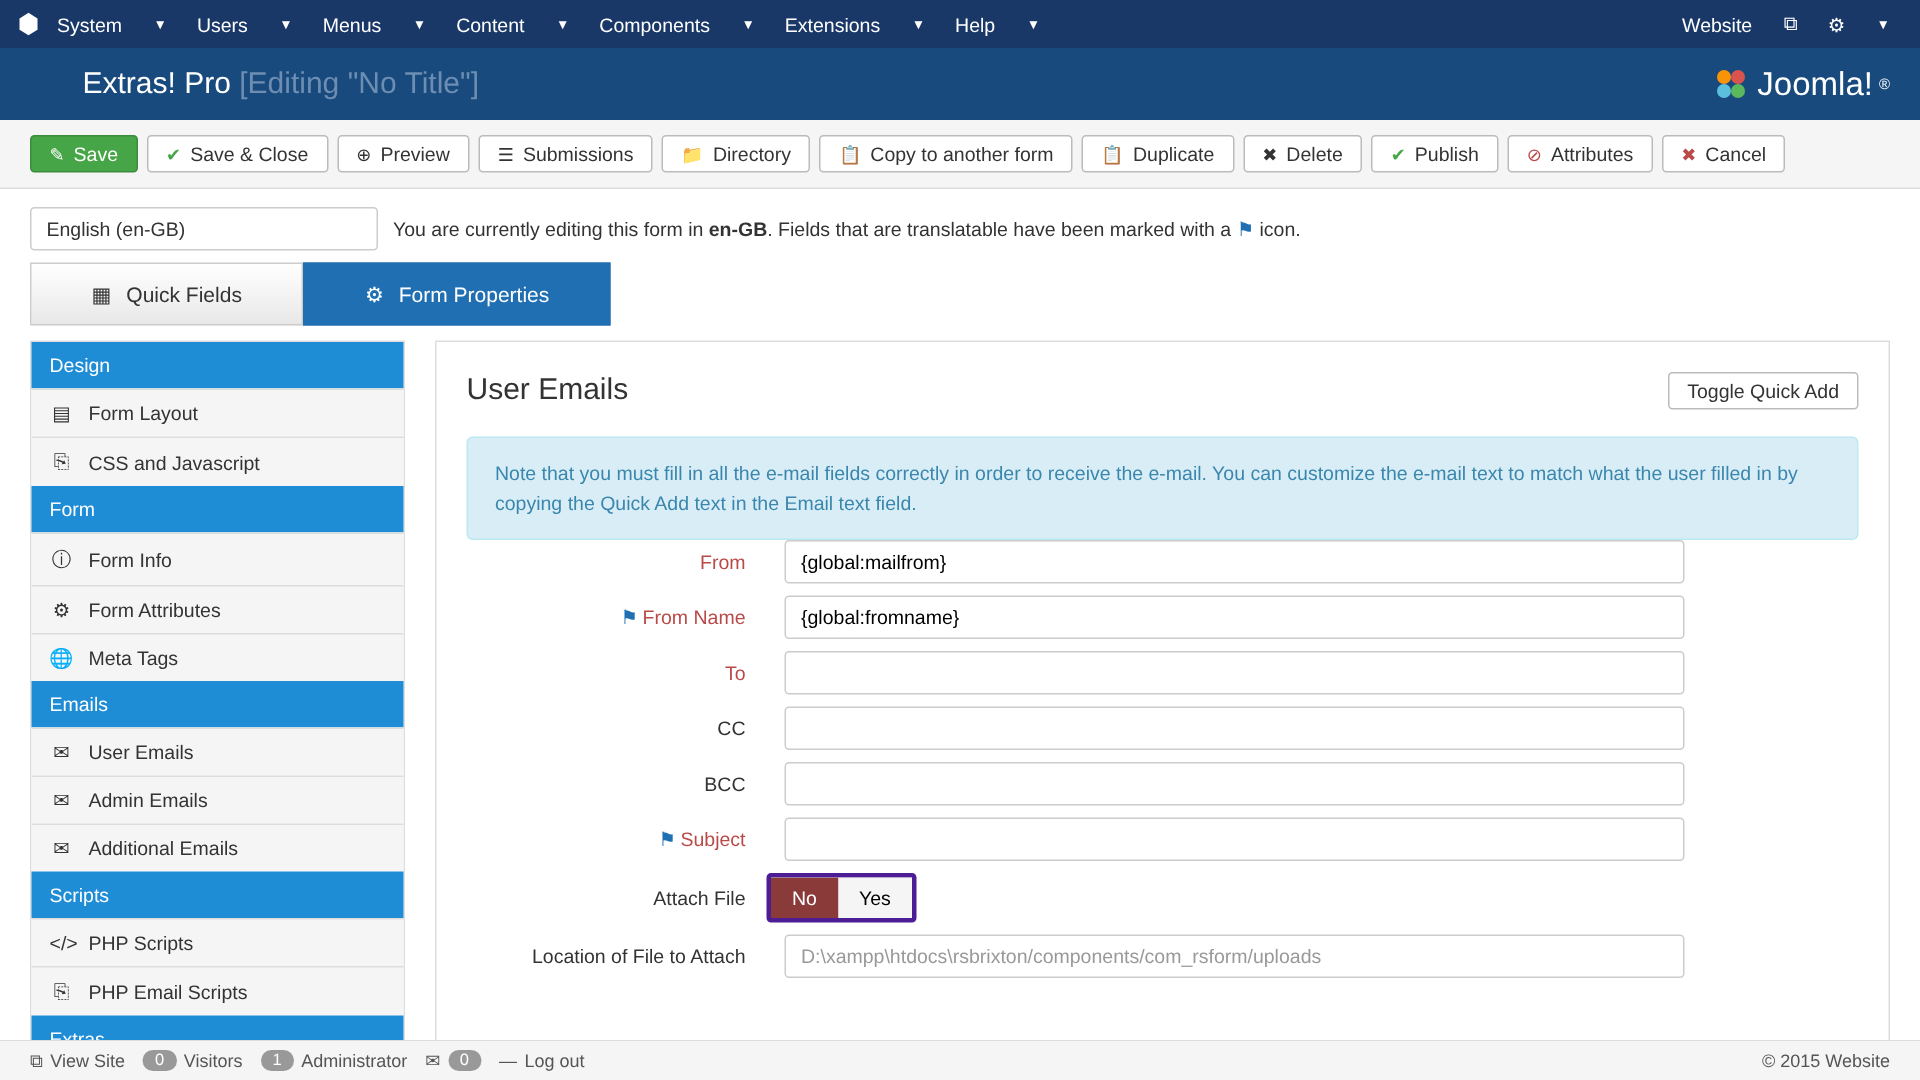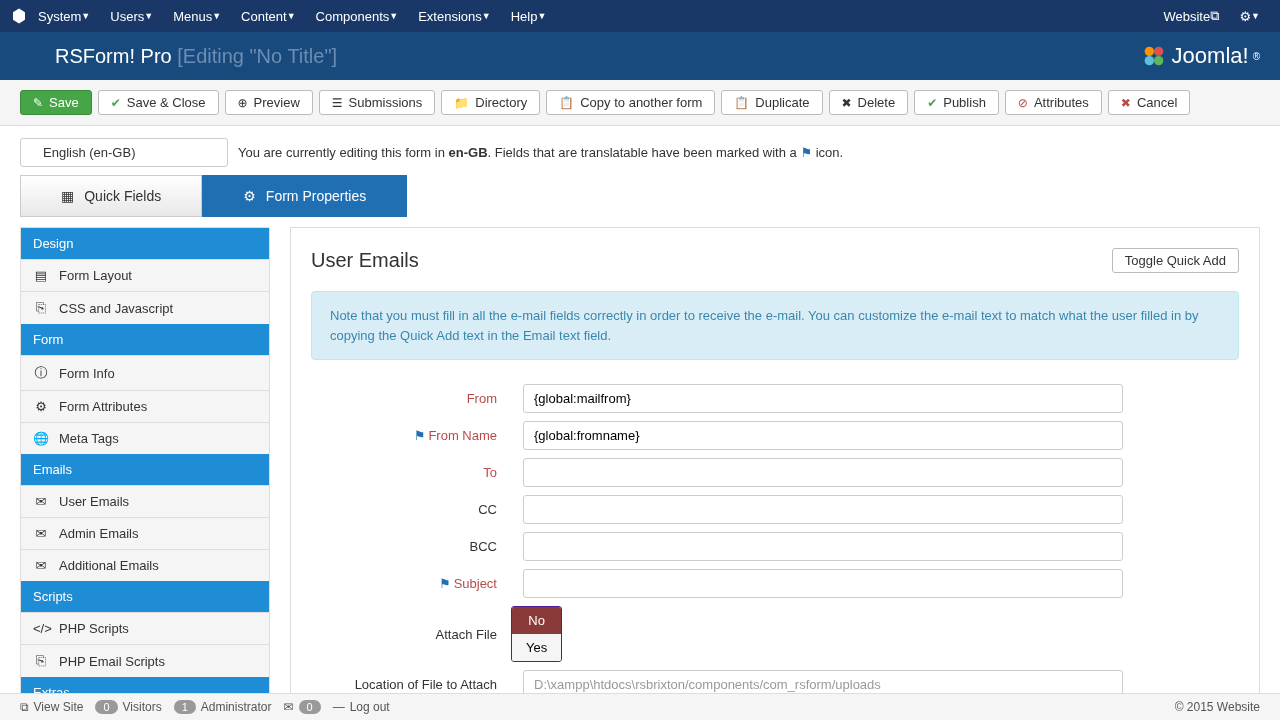--- a/index.html
+++ b/index.html
@@ -1,53 +1,53 @@
 <!DOCTYPE html>
 <html><head>
 <meta charset="utf-8">
 <style>
 * { box-sizing: border-box; margin: 0; padding: 0; }
 body { font-family: Arial, Helvetica, sans-serif; font-size: 13px; color: #333; background: #fff; }
 .top-menu { background: #1a3867; height: 32px; display: flex; align-items: center; padding: 0 10px; color: #fff; }
-.top-menu .menu-item { padding: 0 10px; cursor: pointer; display: flex; align-items: center; gap: 0; font-size: 13px; }
+.top-menu .menu-item { padding: 0 10px; cursor: pointer; display: flex; align-items: center; gap: 21px; font-size: 13px; }
 .top-menu .menu-item .caret { font-size: 9px; }
 .top-menu .spacer { flex: 1; }
 .header-bar { background: #184a7d; height: 48px; display: flex; align-items: center; padding: 0 20px; color: #fff; }
 .header-bar .title { font-size: 20px; font-weight: normal; margin-left: 35px; }
 .header-bar .title .editing { color: #6d8db2; }
 .header-bar .spacer { flex: 1; }
 .header-bar .joomla-logo { display: flex; align-items: center; gap: 4px; font-size: 22px; }
 .toolbar { background: #f5f5f5; border-bottom: 1px solid #ddd; padding: 10px 20px; display: flex; gap: 6px; flex-wrap: wrap; }
 .btn { display: inline-flex; align-items: center; gap: 6px; padding: 4px 12px; background: #fff; border: 1px solid #bbb; border-radius: 3px; cursor: pointer; font-size: 13px; color: #333; }
 .btn-success { background: #46a546; border-color: #3d8b3d; color: #fff; }
 .btn .icon { font-size: 12px; }
 .lang-row { padding: 12px 20px 8px; display: flex; align-items: center; gap: 10px; }
-.lang-select { border: 1px solid #ccc; border-radius: 3px; padding: 6px 22px; width: 208px; font-size: 13px; background: #fff; }
+.lang-select { border: 1px solid #ccc; border-radius: 3px; padding: 6px 10px; width: 232px; font-size: 13px; background: #fff; }
 .lang-info { font-size: 13px; color: #333; }
 .lang-info .flag-icon { color: #1f6fb2; }
 .tabs-row { padding: 0 20px; display: flex; }
 .tab { display: flex; align-items: center; gap: 10px; padding: 12px 40px; border: 1px solid #ccc; cursor: pointer; font-size: 14px; background: linear-gradient(#fff, #e8e8e8); }
 .tab.active { background: #1f6fb2; color: #fff; border-color: #1f6fb2; }
 .content-area { padding: 10px 20px 40px; display: flex; gap: 20px; }
 .sidebar { width: 250px; border: 1px solid #ddd; }
 .sidebar-header { background: #1f8dd6; color: #fff; padding: 8px 12px; font-weight: normal; font-size: 13px; }
 .sidebar-item { display: flex; align-items: center; gap: 10px; padding: 8px 12px; border-top: 1px solid #ddd; cursor: pointer; background: #f5f5f5; font-size: 13px; }
 .sidebar-item .icon { width: 16px; text-align: center; }
 .main-panel { flex: 1; border: 1px solid #ddd; padding: 20px; }
 .panel-header { display: flex; align-items: center; margin-bottom: 18px; }
 .panel-header h2 { font-size: 20px; font-weight: normal; }
 .panel-header .spacer { flex: 1; }
-.info-box { background: #d9edf7; border: 1px solid #bce8f1; color: #3a87ad; padding: 14px 18px; border-radius: 4px; margin-bottom: 24px; font-size: 13px; line-height: 1.5; }
+.info-box { background: #d9edf7; border: 1px solid #bce8f1; color: #3a87ad; padding: 14px 18px; border-radius: 4px; font-size: 13px; line-height: 1.5; }
 .form-row { display: flex; align-items: center; margin-bottom: 8px; }
 .form-label { width: 200px; text-align: right; padding-right: 14px; font-size: 13px; }
 .form-label.required { color: #b94a48; text-align: right; }
 .form-label .flag-icon { color: #1f6fb2; margin-right: 3px; }
 .form-input { flex: 1; max-width: 600px; border: 1px solid #ccc; border-radius: 3px; padding: 6px 10px; font-size: 13px; margin-left: 12px; }
 .form-input::placeholder { color: #999; }
-.toggle-group { display: inline-flex; border-radius: 3px; overflow: hidden; border: 1px solid #4c1d95; flex-direction: column; }
+.toggle-group { display: inline-flex; border-radius: 3px; overflow: hidden; border: 3px solid #4c1d95; }
 .toggle-btn { padding: 6px 14px; background: #f5f5f5; cursor: pointer; font-size: 13px; border: none; }
 .toggle-btn.active-no { background: #8b3a3a; color: #fff; }
 .status-bar { position: fixed; bottom: 0; left: 0; right: 0; background: #f5f5f5; border-top: 1px solid #ddd; padding: 6px 20px; display: flex; align-items: center; gap: 12px; font-size: 12px; color: #555; }
 .status-bar .badge { background: #999; color: #fff; border-radius: 10px; padding: 1px 8px; font-size: 11px; }
 .status-bar .spacer { flex: 1; }
 .status-item { display: flex; align-items: center; gap: 5px; cursor: pointer; }
 svg { display: inline-block; vertical-align: middle; }
 </style>
 </head>
 <body>
@@ -90,21 +90,21 @@
       <span>⧉</span>
     </div>
   <div class="menu-item">
       <span>⚙</span>
       <span class="caret">▼</span>
     </div>
 </div>
 
 <div class="header-bar">
   <div class="title">
-    <span>RSForm! Pro</span>
+    <span>Extras! Pro</span>
     <span class="editing">[Editing "No Title"]</span>
   </div>
   <div class="spacer"></div>
   <div class="joomla-logo">
     <svg width="28" height="28" viewBox="0 0 24 24">
         <circle cx="8" cy="8" r="4" fill="#f89406"></circle>
         <circle cx="16" cy="8" r="4" fill="#d9534f"></circle>
         <circle cx="8" cy="16" r="4" fill="#5bc0de"></circle>
         <circle cx="16" cy="16" r="4" fill="#5cb85c"></circle>
       </svg>

